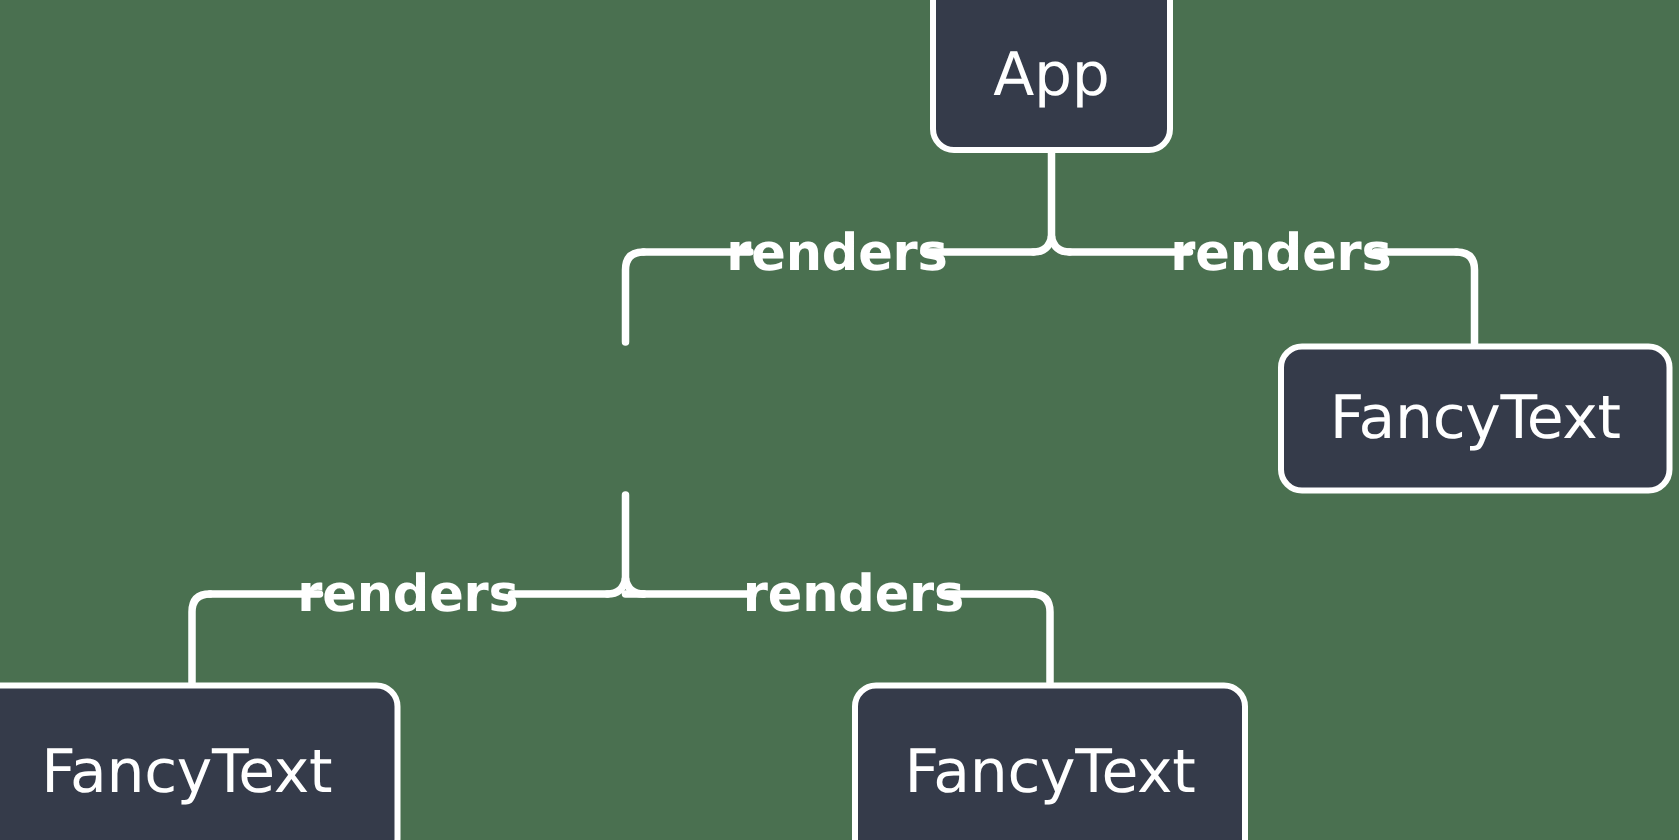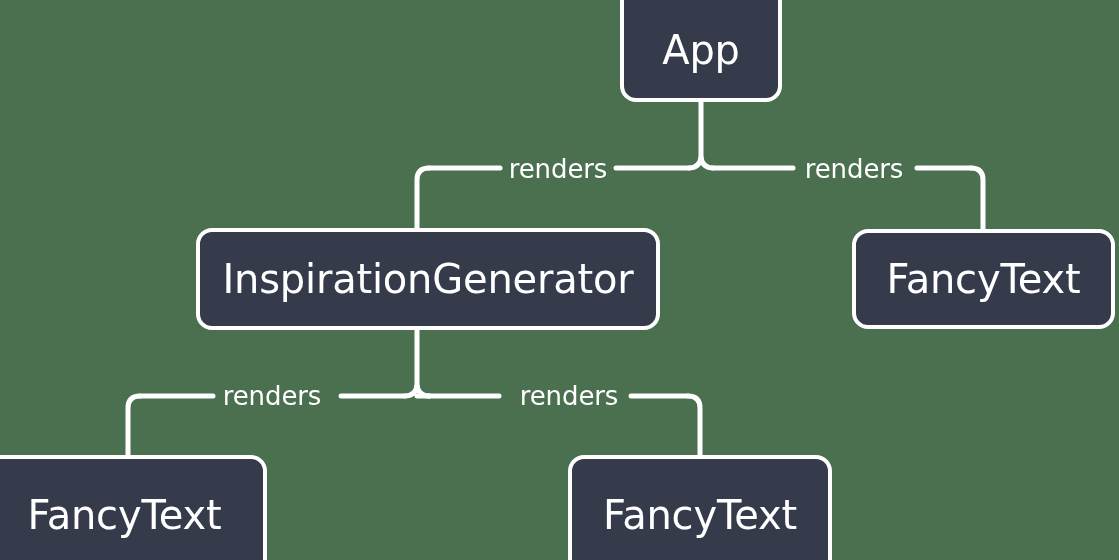--- a/index.html
+++ b/index.html
@@ -73,22 +73,22 @@
   
   #node-copyright {
     left: 568px;
     top: 455px;
     width: 264px;
     height: 120px;
   }
   .edge-label {
     position: absolute;
     color: #ffffff;
-    font-size: 26px;
-    font-weight: 400;
+    font-size: 34px;
+    font-weight: 700;
     line-height: 1;
     white-space: nowrap;
     transform: translate(-50%, -50%);
     z-index: 3;
     letter-spacing: -0.1px;
   }
   #edge-label-app-inspiration { left: 558px; top: 169px; }
   #edge-label-app-fancytext   { left: 854px; top: 169px; }
   #edge-label-ig-fancytext    { left: 272px; top: 396px; }
   #edge-label-ig-copyright    { left: 569px; top: 396px; }
@@ -129,23 +129,20 @@
       <path d="M631,396 L688,396"></path>
       <path d="M688,396 Q700,396 700,408 L700,455"></path>
 
     </g>
   </svg>
 
   <div class="node" id="node-app">
     <span class="node-label">App</span>
   </div>
 
-  <div class="node" id="node-inspiration">
-    <span class="node-label">InspirationGenerator</span>
-  </div>
 
   <div class="node" id="node-fancytext-right">
     <span class="node-label">FancyText</span>
   </div>
 
   <div class="node" id="node-fancytext-left">
     <span class="node-label">FancyText</span>
   </div>
 
   <div class="node" id="node-copyright">

